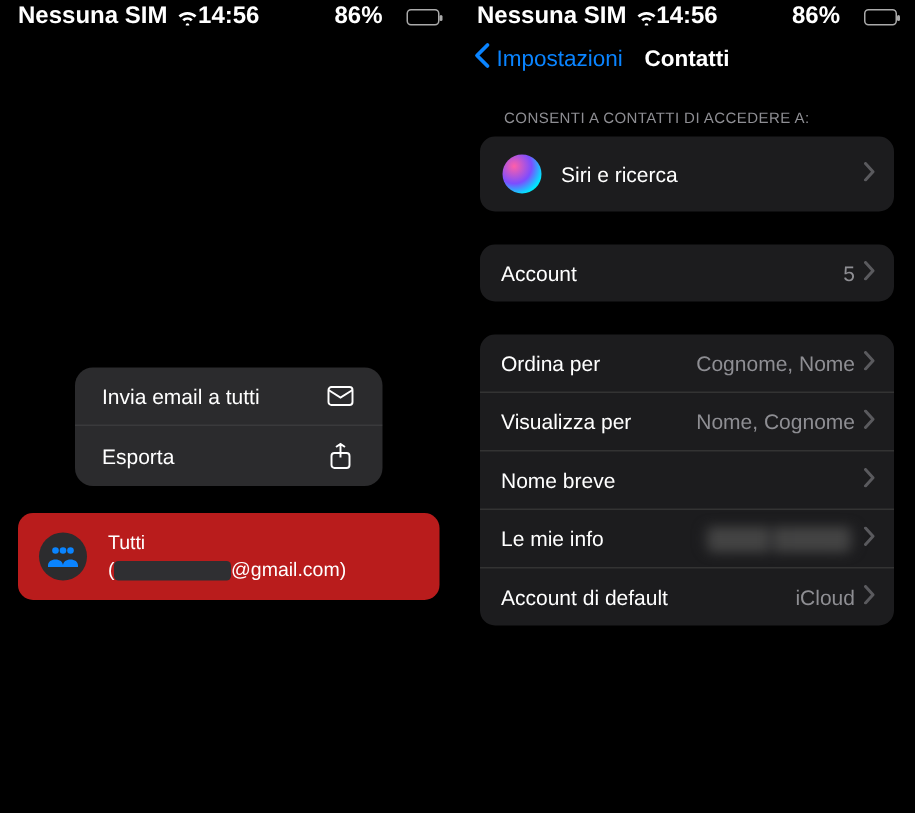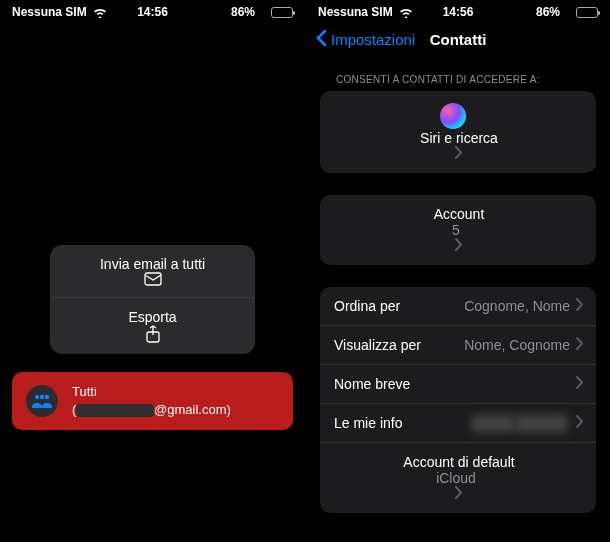--- a/index.html
+++ b/index.html
@@ -1,50 +1,50 @@
 <!DOCTYPE html>
 <html><head>
 <meta charset="utf-8">
 <style>
   * { box-sizing: border-box; margin: 0; padding: 0; font-family: -apple-system, "Helvetica Neue", Arial, sans-serif; }
   body { background: #000; width: 610px; height: 542px; display: flex; overflow: hidden; }
   .screen { width: 305px; height: 542px; background: #000; position: relative; color: #fff; }
   .screen + .screen { border-left: 1px solid #000; }
 
   
-  .status-bar { display: flex; align-items: center; justify-content: space-between; padding: 4px 12px 2px 12px; height: 22px; font-size: 12px; font-weight: 600; color: #fff; }
+  .status-bar { display: flex; align-items: flex-end; justify-content: space-between; padding: 4px 12px 2px 12px; height: 22px; font-size: 16px; font-weight: 600; color: #fff; }
   .status-left, .status-right { display: flex; align-items: center; gap: 6px; }
   .status-center { position: absolute; left: 50%; transform: translateX(-50%); }
   .battery { display: flex; align-items: center; gap: 16px; }
   .battery-pill { width: 22px; height: 11px; border: 1px solid #aaa; border-radius: 3px; position: relative; }
   .battery-pill::after { content: ""; position: absolute; right: -3px; top: 3px; width: 2px; height: 4px; background: #aaa; border-radius: 1px; }
   .battery-fill { background: #fff; height: 100%; border-radius: 1px; }
   .wifi-icon svg, .signal-icon svg { display: block; }
 
   
   .left-content { position: absolute; top: 245px; left: 0; right: 0; padding: 0 12px; }
   .context-menu { background: #2b2b2d; border-radius: 12px; margin: 0 38px 18px 38px; overflow: hidden; }
-  .ctx-item { display: flex; justify-content: space-between; align-items: center; padding: 11px 18px; font-size: 14px; color: #fff; border-bottom: 1px solid #3a3a3c; flex-direction: column; }
+  .ctx-item { display: flex; justify-content: space-between; align-items: center; padding: 11px 18px; font-size: 14px; color: #fff; border-bottom: 1px solid #3a3a3c; }
   .ctx-item:last-child { border-bottom: none; }
   .ctx-icon { width: 20px; display: flex; justify-content: center; color: #fff; }
 
   .group-card { background: #b91c1c; border-radius: 10px; padding: 11px 14px; display: flex; align-items: center; gap: 14px; margin-top: 5px; }
   .group-avatar { width: 32px; height: 32px; border-radius: 16px; background: #2c2c2e; display: flex; align-items: center; justify-content: center; color: #0a84ff; }
   .group-text { font-size: 13px; line-height: 1.4; color: #fff; }
   .masked { background: #2f2f32; color: transparent; border-radius: 3px; padding: 0 2px; display: inline-block; height: 13px; vertical-align: middle; }
 
   
   .nav-bar { display: flex; align-items: center; padding: 8px 14px 10px 10px; position: relative; height: 36px; }
   .back { display: flex; align-items: center; gap: 4px; color: #0a84ff; font-size: 15px; }
   .nav-title { position: absolute; left: 50%; transform: translateX(-50%); font-size: 15px; font-weight: 600; color: #fff; }
 
   .section-header { font-size: 10px; color: #8e8e93; letter-spacing: 0.3px; padding: 16px 20px 6px 30px; text-transform: uppercase; }
   .list-group { background: #1c1c1e; border-radius: 10px; margin: 0 14px 22px 14px; overflow: hidden; }
   .list-row { display: flex; align-items: center; padding: 11px 12px 11px 14px; font-size: 14px; color: #fff; border-bottom: 0.5px solid #333; }
-  .list-group .list-row:last-child { border-bottom: none; flex-direction: column; }
+  .list-group .list-row:last-child { border-bottom: none; }
   .row-icon { width: 28px; height: 28px; border-radius: 6px; margin-right: 12px; display: flex; align-items: center; justify-content: center; }
   .siri-icon { background: radial-gradient(circle at 30% 30%, #ff5fa8, #7c4dff 45%, #00e5ff 75%, #00e676 95%); border-radius: 50%; width: 26px; height: 26px; }
   .row-label { flex: 1; }
   .row-value { color: #8e8e93; font-size: 14px; margin-right: 6px; }
   .chevron { color: #5a5a5e; }
   .blur-value { filter: blur(4px); background: #2a2a2c; border-radius: 4px; color: #444; padding: 0 4px; }
 </style>
 </head>
 <body>
 

